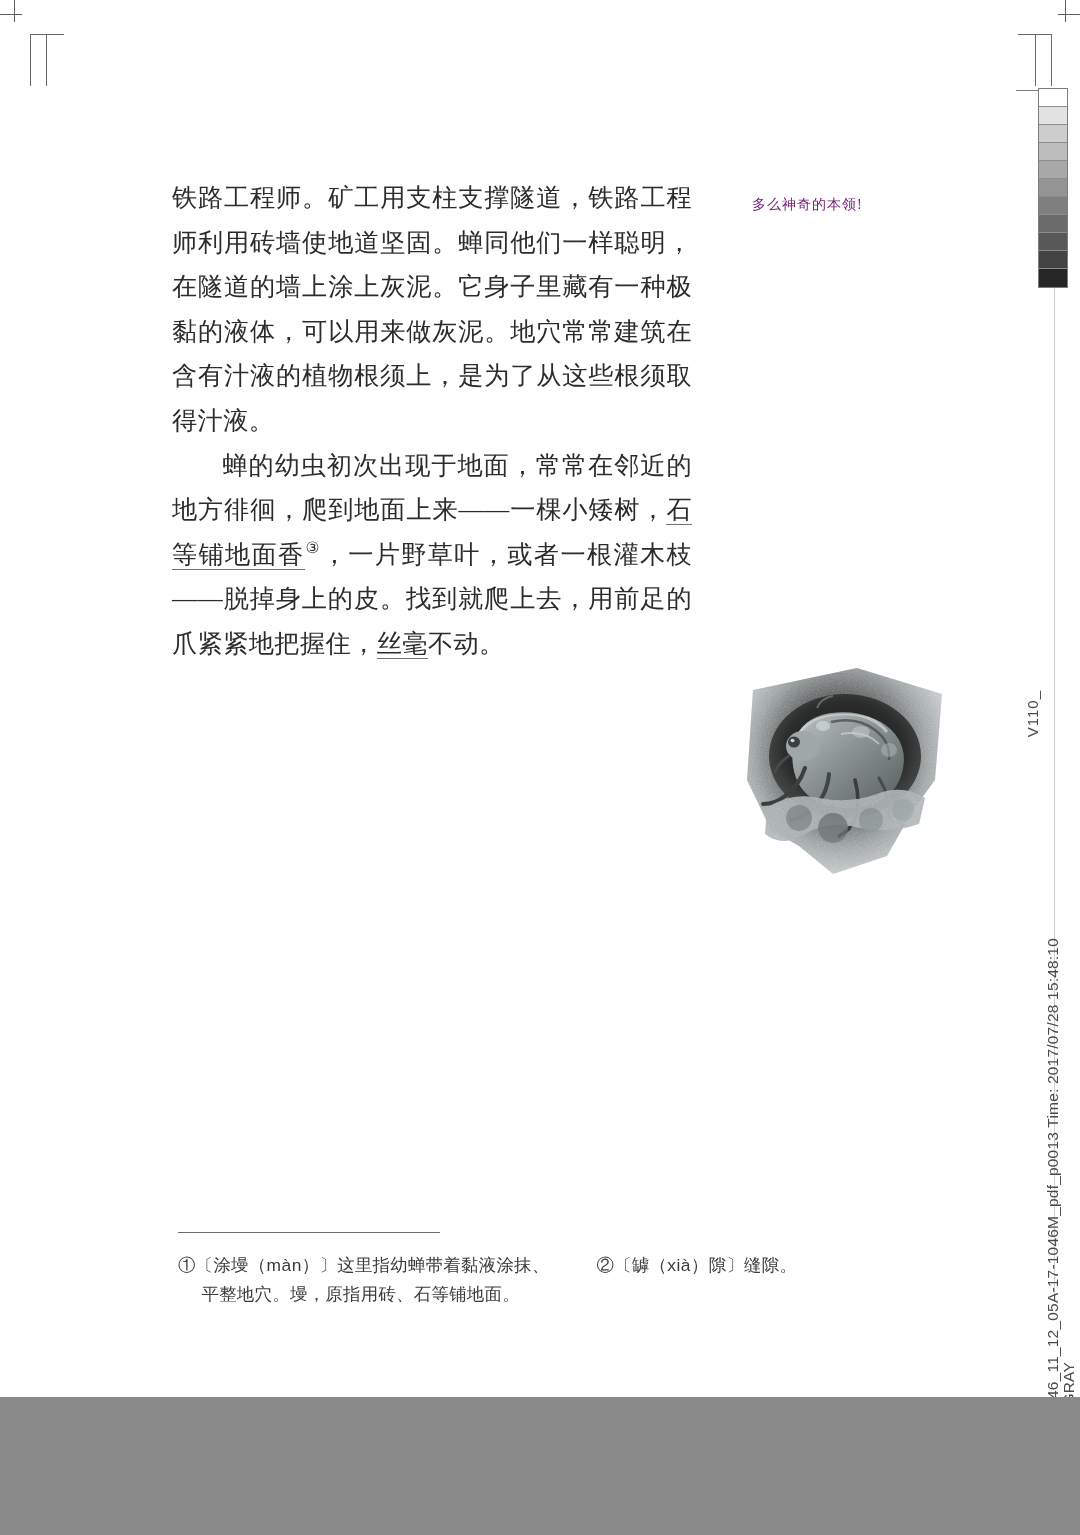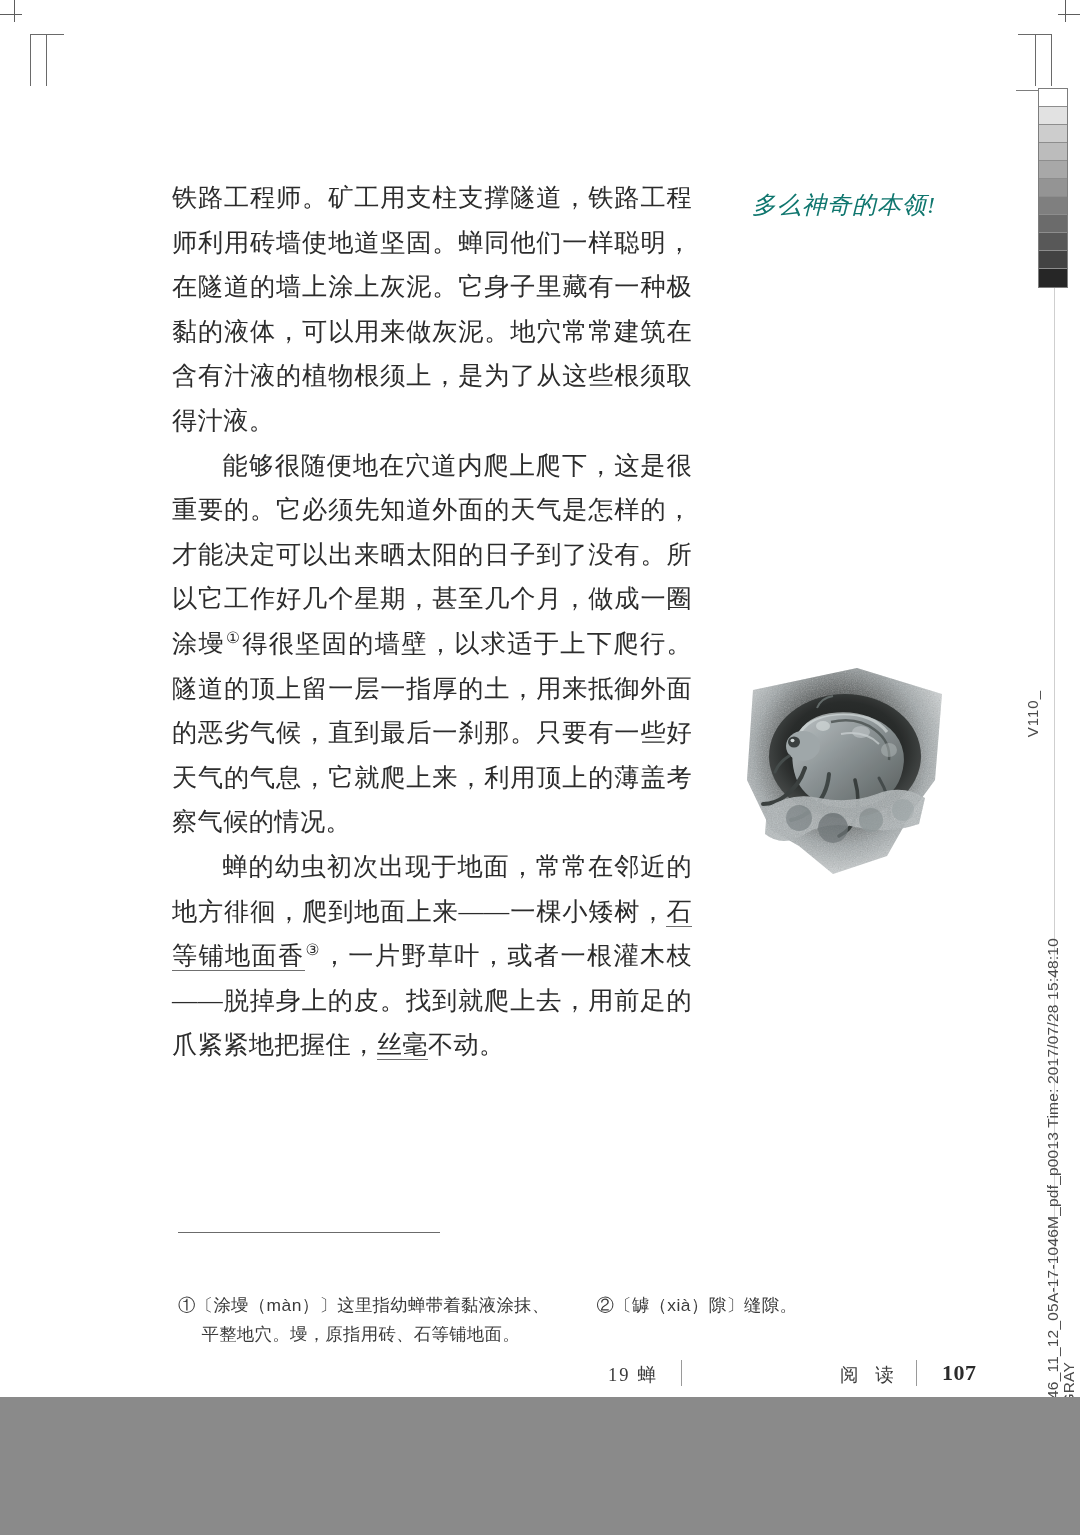--- a/index.html
+++ b/index.html
@@ -86,25 +86,24 @@
   .uline {
     border-bottom: 1px solid #6f6f6f;
     padding-bottom: 1px;
   }
 
   
   .side-note {
     position: absolute;
     width: 230px;
     font-family: "Liberation Serif", "DejaVu Serif", serif;
-    font-size: 24px;
+    font-size: 14px;
     line-height: 38px;
     letter-spacing: 1px;
-    color: #0f766e;
-    font-style: italic;
+    color: #701a75;
     text-align: justify;
     text-justify: inter-ideograph;
   }
   .side-note-1 { left: 752px; top: 186px; }
   .side-note-2 { left: 720px; top: 364px; text-indent: 2em; width: 232px; }
 
   
   .illus {
     position: absolute;
     left: 737px;
@@ -119,21 +118,21 @@
     position: absolute;
     left: 178px;
     top: 1232px;
     width: 262px;
     height: 1px;
     background: #6b6b6b;
   }
   .footnotes {
     position: absolute;
     left: 178px;
-    top: 1291px;
+    top: 1251px;
     width: 800px;
     display: flex;
     gap: 37px;
   }
   .fn-col { width: 386px; }
   .fn-item {
     font-size: 17.4px;
     line-height: 29px;
     letter-spacing: 0.3px;
     color: #3a3a3a;
@@ -287,21 +286,20 @@
       <span class="sw" style="background: rgb(148, 148, 148);"></span>
       <span class="sw" style="background: rgb(127, 127, 127);"></span>
       <span class="sw" style="background: rgb(107, 107, 107);"></span>
       <span class="sw" style="background: rgb(88, 88, 88);"></span>
       <span class="sw" style="background: rgb(67, 67, 67);"></span>
       <span class="sw" style="background: rgb(38, 38, 38);"></span>
     </div>
 
   <div class="text-col" id="text-col">
       <div class="para"><span>铁路工程师。矿工用支柱支撑隧道，铁路工程师利用砖墙使地道坚固。蝉同他们一样聪明，在隧道的墙上涂上灰泥。它身子里藏有一种极黏的液体，可以用来做灰泥。地穴常常建筑在含有汁液的植物根须上，是为了从这些根须取得汁液。</span></div>
-      <div class="para indent"><span>能够很随便地在穴道内爬上爬下，这是很重要的。它必须先知道外面的天气是怎样的，才能决定可以出来晒太阳的日子到了没有。所以它工作好几个星期，甚至几个月，做成一圈涂墁</span><sup class="fnref">①</sup><span>得很坚固的墙壁，以求适于上下爬行。隧道的顶上留一层一指厚的土，用来抵御外面的恶劣气候，直到最后一刹那。只要有一些好天气的气息，它就爬上来，利用顶上的薄盖考察气候的情况。</span></div>
       <div class="para indent"><span>蝉的幼虫初次出现于地面，常常在邻近的地方徘徊，爬到地面上来——一棵小矮树，</span><span class="uline">石等铺地面</span><span class="uline">香</span><sup class="fnref">③</sup><span>，一片野草叶，或者一根灌木枝——脱掉身上的皮。找到就爬上去，用前足的爪紧紧地把握住，</span><span class="uline">丝毫</span><span>不动。</span></div>
     </div>
 
   <div class="side-note side-note-1">多么神奇的本领!</div>
 
   <div class="illus">
     <svg viewBox="0 0 222 225" xmlns="http://www.w3.org/2000/svg" aria-hidden="true">
       <defs>
         <radialGradient id="soil" cx="48%" cy="42%" r="62%">
           <stop offset="0%" stop-color="#1d1f1e"></stop>
@@ -375,29 +373,20 @@
   <div class="fn-rule"></div>
   <div class="footnotes">
     <div class="fn-col" id="fn-left">
         <p class="fn-item"><span>①</span><span>〔涂墁（</span><span class="pinyin">màn</span><span>）〕</span><span>这里指幼蝉带着黏液涂抹、平整地穴。墁，原指用砖、石等铺地面。</span></p>
       </div>
     <div class="fn-col" id="fn-right">
         <p class="fn-item"><span>②</span><span>〔罅（</span><span class="pinyin">xià</span><span>）隙〕</span><span>缝隙。</span></p>
       </div>
   </div>
 
-  <div class="footer">
-    <div class="chap">
-      <span class="num">19</span><span>蝉</span>
-    </div>
-    <div class="bar-left"></div>
-    <div class="section">阅 读</div>
-    <div class="bar-right"></div>
-    <div class="pageno">107</div>
-  </div>
 
   <div class="vmark vmark-v110">V110_</div>
   <div class="vmark vmark-id">17_1046_11_12_05A-17-1046M_pdf_p0013 Time: 2017/07/28 15:48:10</div>
   <div class="vmark vmark-gray">GRAY</div>
 
   <div class="watermark">头条 @初中数学总复习</div>
 
 </div>
 
 </body></html>

